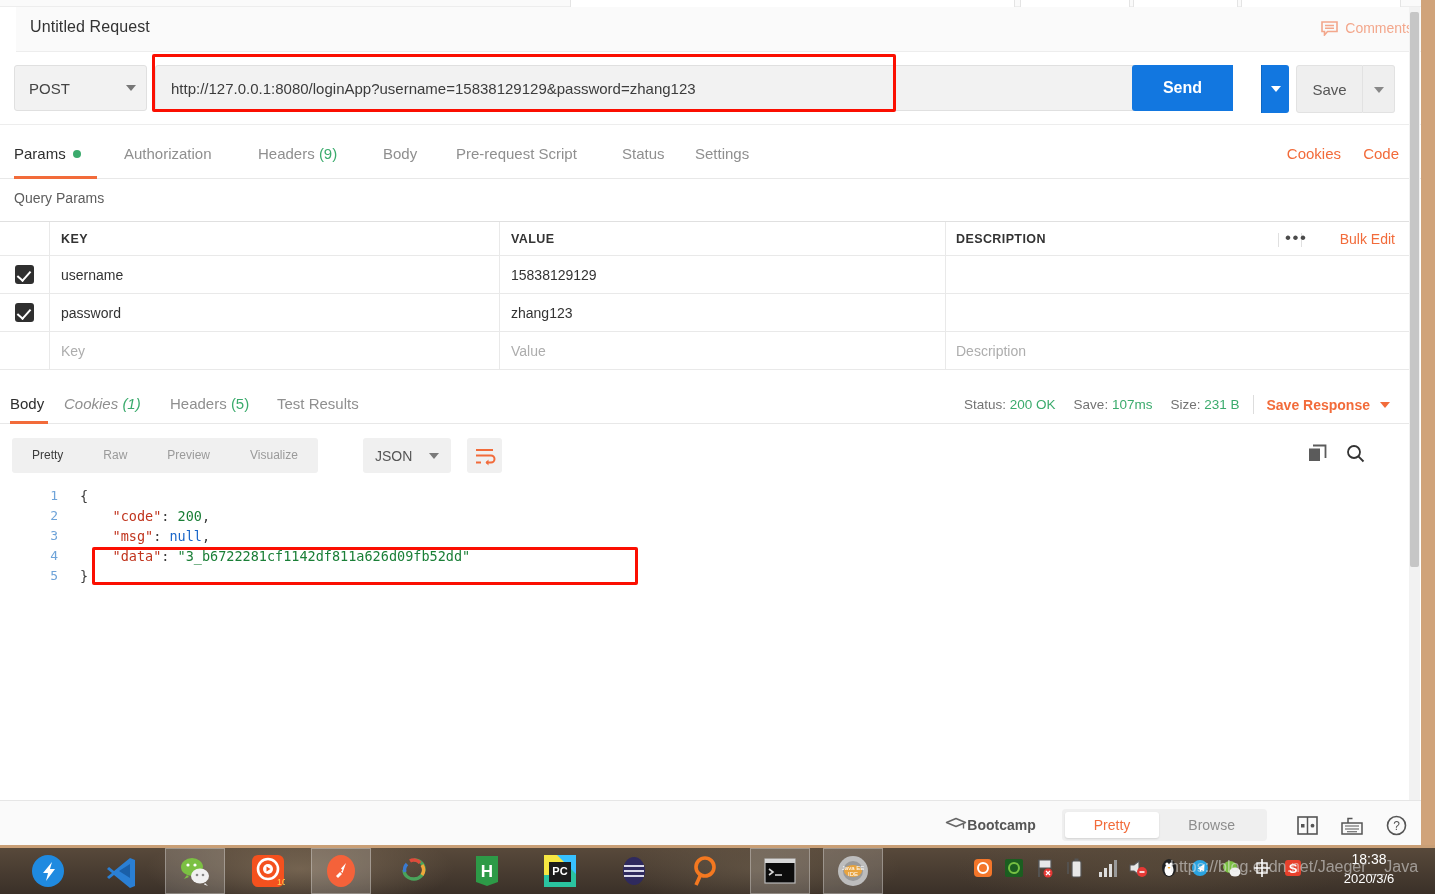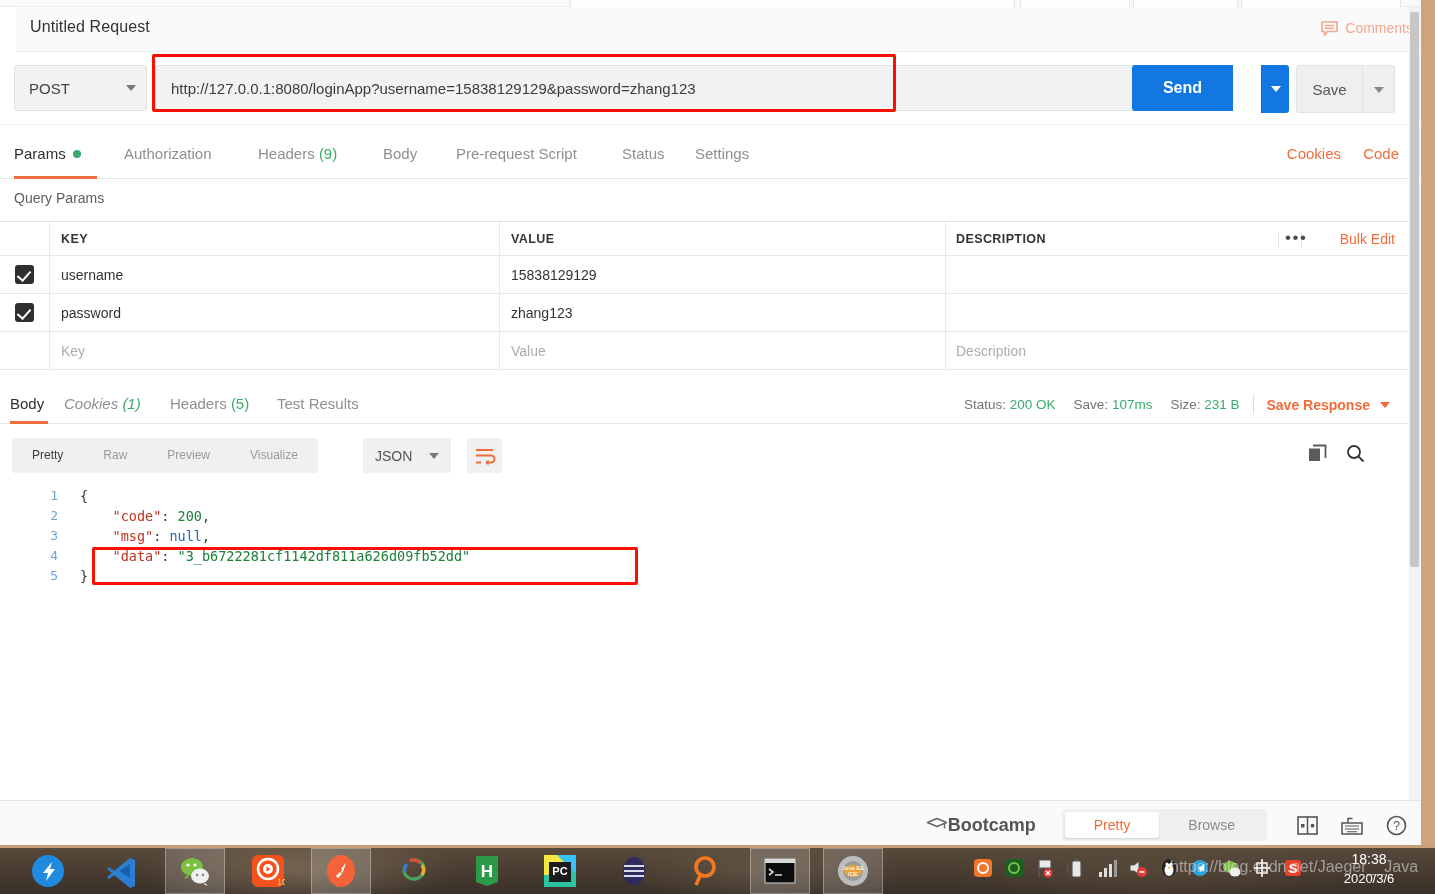--- a/index.html
+++ b/index.html
@@ -207,21 +207,21 @@
   .k-str { color: #1a7f37; }
   .k-punct { color: #3a3a3a; }
   .hl-line { position: absolute; left: 80px; top: 488px; width: 1300px; height: 18px; background: #eef1f4; }
 
   
   .statusbar {
     position: absolute; left: 0; top: 800px; width: 1421px; height: 45px;
     background: #fafafa; border-top: 1px solid #e6e6e6;
   }
   .sb-right { position: absolute; right: 14px; top: 8px; display: flex; align-items: center; gap: 0; }
-  .bootcamp { display: flex; align-items: center; color: #555; font-size: 18px; font-weight: bold; cursor: pointer; margin-right: 26px; }
+  .bootcamp { display: flex; align-items: center; color: #555; font-size: 14px; font-weight: bold; cursor: pointer; margin-right: 26px; }
   .bb-seg { display: flex; background: #efefef; border-radius: 4px; padding: 3px; }
   .bb-seg .b { padding: 5px 29px; font-size: 14px; border-radius: 3px; cursor: pointer; color: #8d8d8d; }
   .bb-seg .b.active { background: #fff; color: #f26b3a; box-shadow: 0 1px 2px rgba(0,0,0,.12); }
   .sb-icons { display: flex; align-items: center; gap: 22px; margin-left: 30px; }
 
   
   .win-sb { position: absolute; left: 1409px; top: 7px; width: 11px; height: 793px; background: #f2f2f2; }
   .win-sb .thumb { position: absolute; left: 1px; top: 5px; width: 9px; height: 555px; background: #c6c6c6; border-radius: 2px; }
   .right-border { position: absolute; left: 1421px; top: 0; width: 14px; height: 845px; background: #d0a37a; }
 

